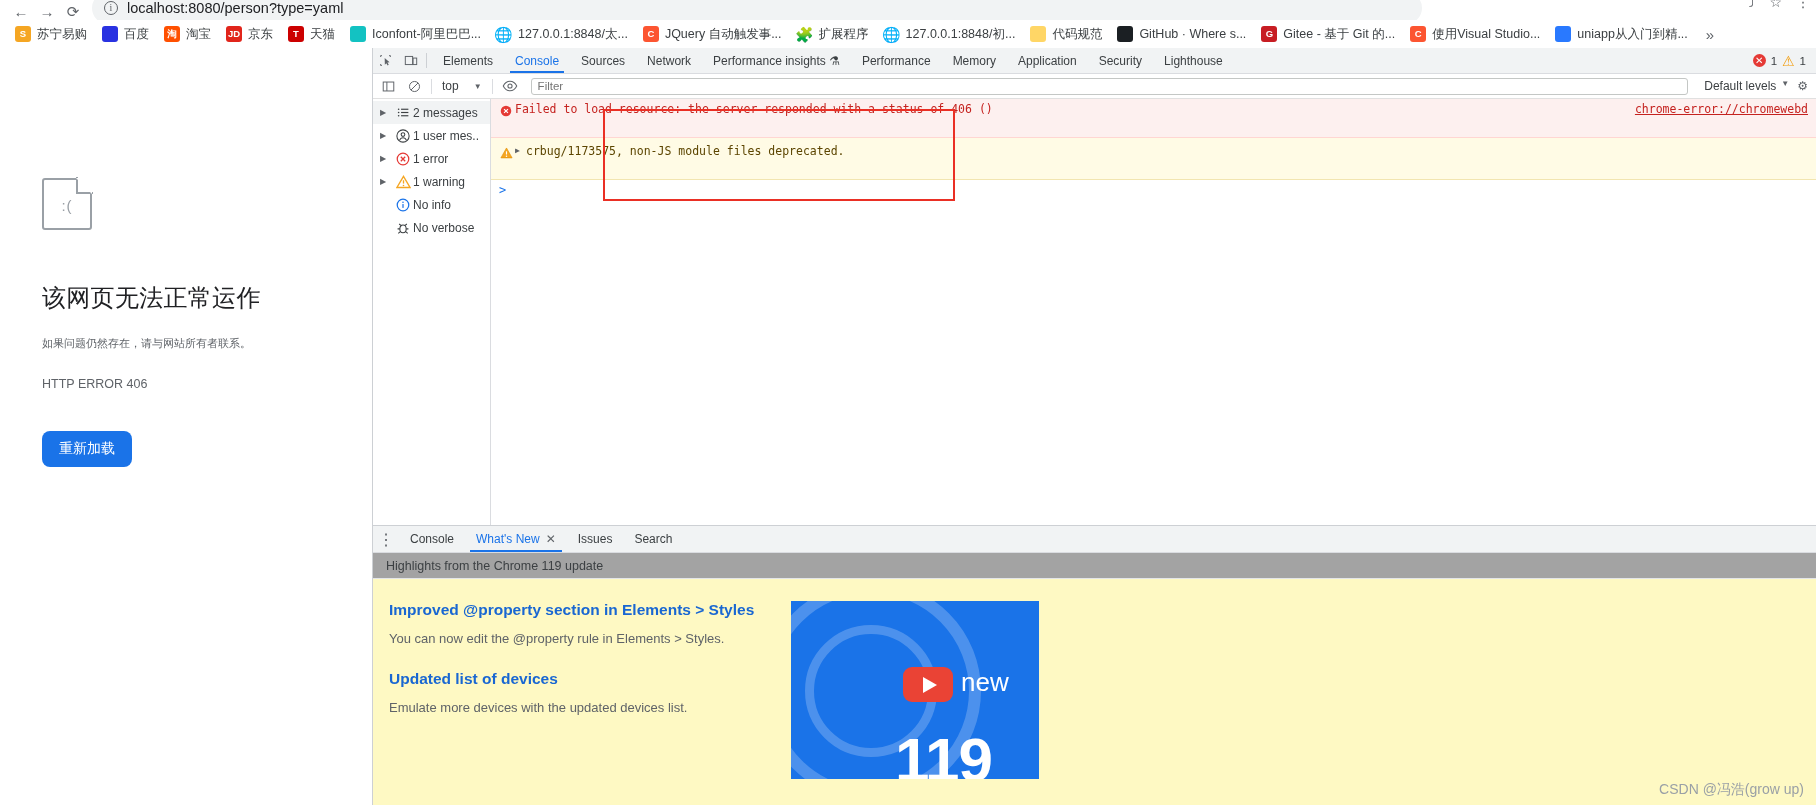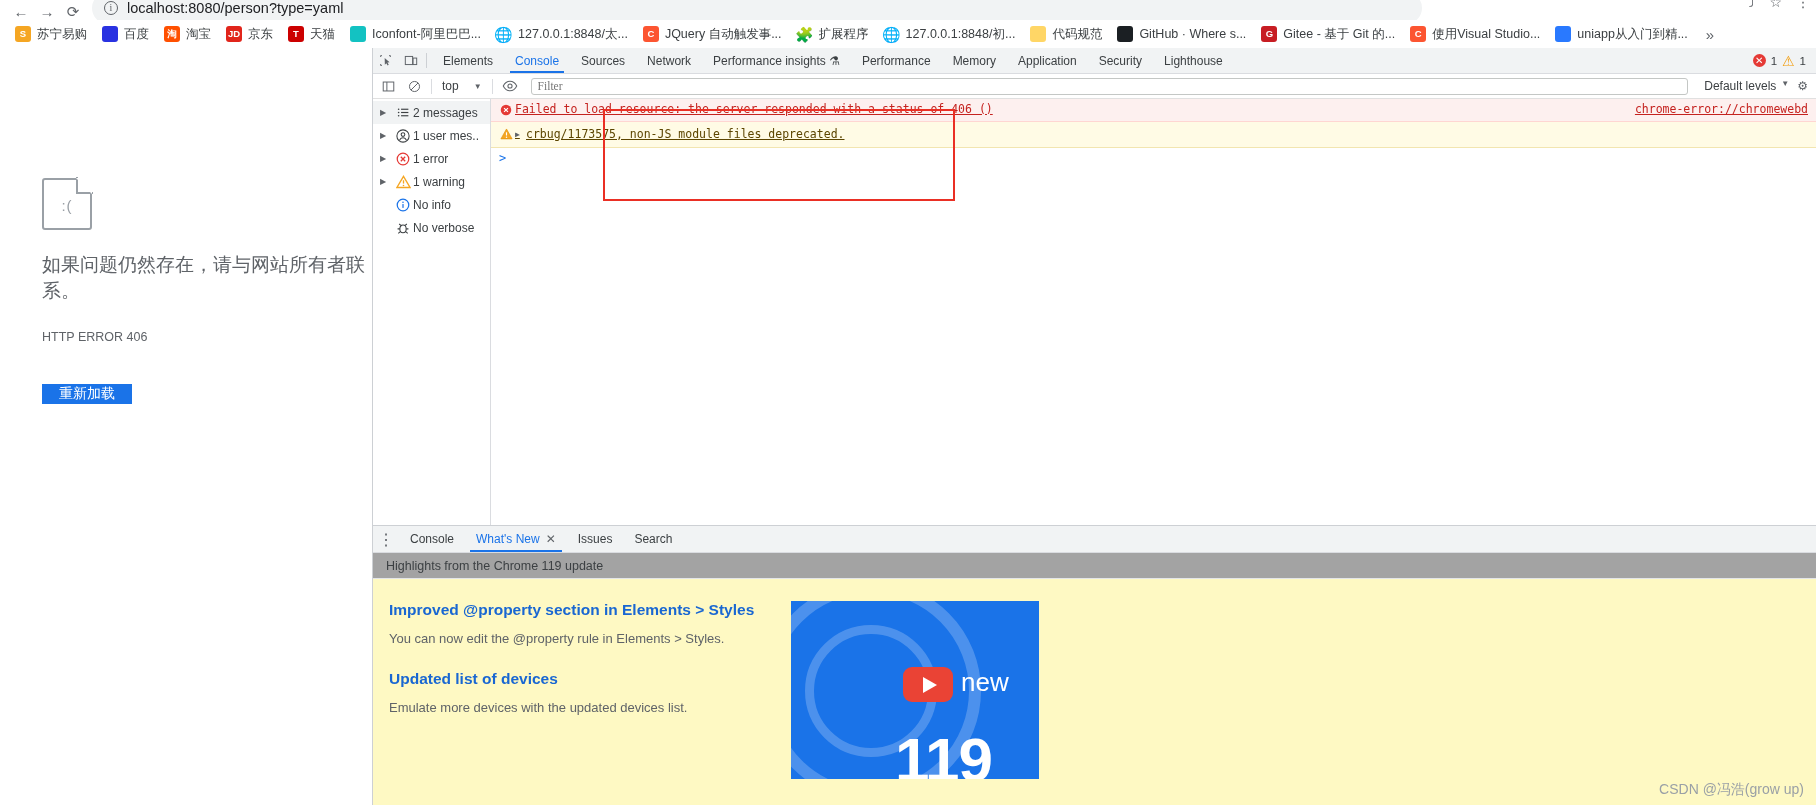--- a/index.html
+++ b/index.html
@@ -86,26 +86,26 @@
   .sadicon .corner {
     position:absolute; right:-3px; top:-3px; width:17px; height:17px;
     border-left:2.4px solid #9aa0a6; border-bottom:2.4px solid #9aa0a6;
     transform: rotate(0deg); background:transparent;
   }
   .sadface {
     position:absolute; left:0; right:0; top:17px; text-align:center;
     font-size:15px; color:#9aa0a6; letter-spacing:1px;
   }
   .err-h1 { font-size:24px; color:#202124; margin:52px 0 0 0; font-weight:normal; letter-spacing:.3px; }
-  .err-p { font-size:19px; color:#5f6368; margin:22px 0 0 0; }
+  .err-p { font-size:11px; color:#5f6368; margin:22px 0 0 0; }
   .err-code { font-size:12.5px; color:#5f6368; margin:26px 0 0 0; }
   .reload-btn {
     margin-top:40px; display:inline-block;
     background:#1a73e8; color:#fff; font-size:14px;
-    padding:1px 17px; border-radius:0; border:none; cursor:pointer;
+    padding:9px 17px; border-radius:8px; border:none; cursor:pointer;
   }
 
   
   .devtools {
     position:absolute; left:372px; top:48px; width:1444px; height:757px;
     background:#fff; border-left:1px solid #cdd0d4;
     display:flex; flex-direction:column;
   }
   .dt-tabbar {
     height:26px; background:#f1f3f4; border-bottom:1px solid #dadce0;
@@ -143,21 +143,21 @@
   .tb-vsep { width:1px; height:15px; background:#dadce0; margin:0 4px; }
   .ctx-select {
     display:flex; align-items:center; gap:15px; padding:0 6px;
     font-size:12px; color:#3c4043; cursor:pointer;
   }
   .caret { font-size:8px; color:#5f6368; }
   .filter-input {
     flex:1; height:17px; margin:0 8px;
     border:1px solid #c4c7c5; border-radius:3px;
     font-size:11.5px; color:#80868b; padding:0 6px;
-    font-family:Liberation Serif, serif;
+    font-family:Liberation Sans, sans-serif;
     background:#fff; outline:none; min-width:40px;
   }
   .levels {
     display:flex; align-items:flex-start; gap:5px; padding:0 8px;
     font-size:12px; color:#3c4043; cursor:pointer; white-space:nowrap;
   }
   .tb-right-ico { padding-right:8px; color:#5f6368; font-size:12px; }
 
   .dt-body { flex:1; display:flex; min-height:0; position:relative; }
 
@@ -171,23 +171,23 @@
     color:#3c4043; cursor:pointer; white-space:nowrap;
   }
   .cs-row.sel { background:#f1f3f4; }
   .cs-arrow { width:13px; font-size:8px; color:#5f6368; flex:none; }
   .cs-ico { width:20px; flex:none; display:flex; align-items:center; justify-content:center; }
   .cs-lbl { overflow:hidden; text-overflow:ellipsis; }
 
   
   .con-main { flex:1; min-width:0; position:relative; background:#fff; overflow:hidden; }
   .msg {
-    display:flex; align-items:center; min-height:20px;
+    display:flex; align-items:flex-end; min-height:20px;
     font-family:"DejaVu Sans Mono", monospace; font-size:11.5px;
-    padding:2px 0 4px 6px; line-height:16px; position:relative;text-decoration:underline;
+    padding:2px 0 20px 6px; line-height:16px; position:relative;
   }
   .msg-error { background:#fdf0ef; border-bottom:1px solid #ffd6d2; color:#c5221f; }
   .msg-warn  { background:#fffbe5; border-bottom:1px solid #f2e5b0; color:#5c4500; }
   .msg .m-ico { width:18px; flex:none; display:flex; justify-content:center; padding-top:1px; }
   .msg .m-tri { width:11px; flex:none; color:#5f6368; font-size:8px; padding-top:3px; }
   .msg .m-text { flex:1; min-width:0; white-space:nowrap; overflow:hidden; }
   .msg .m-link {
     position:absolute; right:8px; top:2px;
     color:#c5221f; text-decoration:underline; font-size:11.5px;
     font-family:"DejaVu Sans Mono", monospace;
@@ -342,20 +342,21 @@
       </div>
       <div class="bm-overflow">»</div>
     </div>
 
   <div class="page">
     <div class="errpage">
       <div class="sadicon">
         <div class="corner"></div>
         <div class="sadface">:(</div>
       </div>
+      <h1 class="err-h1">该网页无法正常运作</h1>
       <p class="err-p">如果问题仍然存在，请与网站所有者联系。</p>
       <p class="err-code">HTTP ERROR 406</p>
       <button class="reload-btn">重新加载</button>
     </div>
   </div>
 
   <div class="devtools">
 
     <div class="dt-tabbar">
       <div class="dt-iconbtn">

